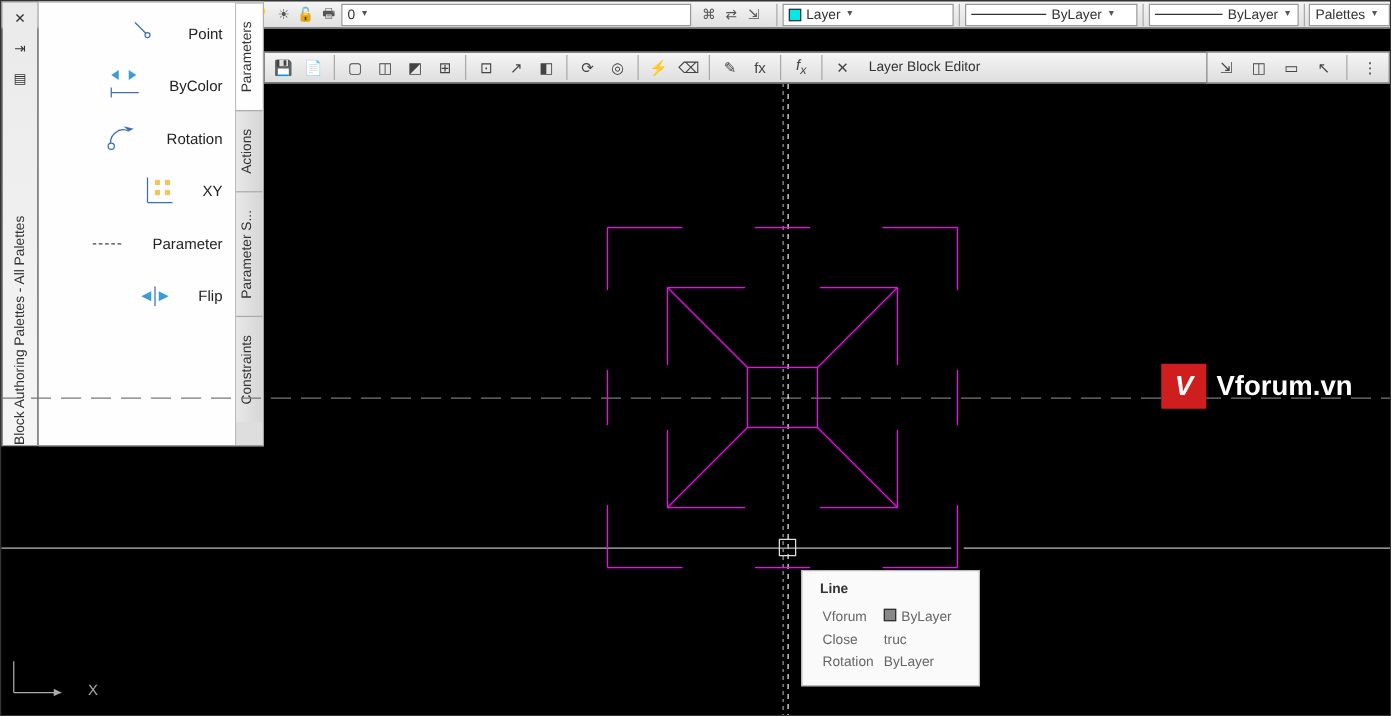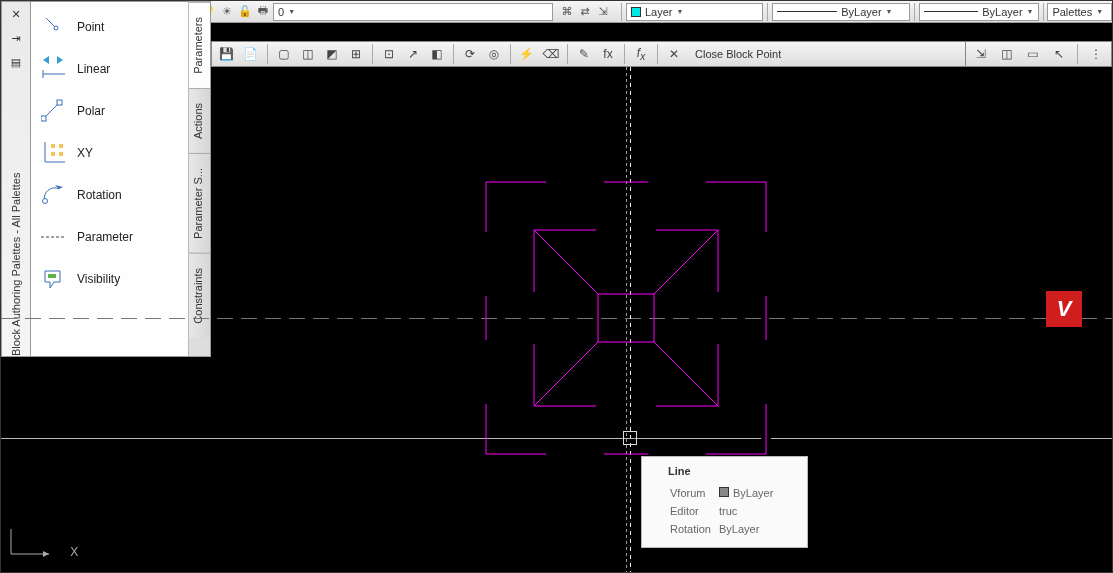--- a/index.html
+++ b/index.html
@@ -128,22 +128,23 @@
   display:flex;
 }
 .palette-list {
   flex:1;
   padding:4px 0;
 }
 .pal-item {
   display:flex; align-items:center;
   height: 42px;
   padding: 0 10px;
-  gap: 12px;
+  gap: 24px;
   cursor:pointer;
+  justify-content:flex-end;
 }
 .pal-icon { width:24px; height:24px; display:flex;align-items:center;justify-content:center; font-size:16px; }
 .pal-label { font-size:12px; color:#222; }
 
 .palette-tabs {
   width: 22px;
   background: linear-gradient(#eee,#ddd);
   border-left:1px solid #bbb;
   display:flex; flex-direction:column;
 }
@@ -190,21 +191,21 @@
 
 
 .mag { stroke:#ff00ff; stroke-width:1; fill:none; }
 .svg-layer { position:absolute; top:0; left:0; pointer-events:none; }
 
 
 .tooltip {
   position:absolute;
   background:#fafafa;
   border:1px solid #bbb;
-  padding:8px 26px;
+  padding:8px 14px;
   font-size:11px;
   color:#666;
   min-width:140px;
 }
 .tooltip .tt-title { font-weight:bold; color:#333; margin-bottom:6px; }
 .tooltip table td { padding:2px 6px 2px 0; }
 
 
 .watermark {
   position:absolute;
@@ -280,21 +281,21 @@
   <span class="tb-btn">⌫</span>
   <span class="tb-sep"></span>
   <span class="tb-btn">✎</span>
   <span class="tb-btn">fx</span>
   <span class="tb-sep"></span>
   <span class="tb-btn">
       <i>f<sub>x</sub></i>
     </span>
   <span class="tb-sep"></span>
   <span class="tb-btn">✕</span>
-  <span class="close-block">Close Block Point</span>
+  <span class="close-block">Layer Block Editor</span>
 </div>
 
 <div class="toolbar2-right">
   <span class="tb-btn">⇲</span>
   <span class="tb-btn">◫</span>
   <span class="tb-btn">▭</span>
   <span class="tb-btn">↖</span>
   <span class="tb-sep"></span>
   <span class="tb-btn">⋮</span>
 </div>
@@ -320,71 +321,62 @@
       <div class="pal-item">
         <span class="pal-icon">
             <svg width="28" height="26">
               <polygon points="2,4 8,0 8,8" fill="#3a9dd8"></polygon>
               <polygon points="22,4 16,0 16,8" fill="#3a9dd8"></polygon>
               <line x1="2" y1="18" x2="26" y2="18" stroke="#3a6fb7"></line>
               <line x1="2" y1="14" x2="2" y2="22" stroke="#3a6fb7"></line>
               <line x1="26" y1="14" x2="26" y2="22" stroke="#3a6fb7"></line>
             </svg>
           </span>
-        <span class="pal-label">Linear</span>
-      </div>
-      <div class="pal-item">
-        <span class="pal-icon">
-            <svg width="26" height="26">
-              <line x1="3" y1="20" x2="18" y2="5" stroke="#3a6fb7"></line>
-              <rect x="0" y="18" width="5" height="5" fill="#fff" stroke="#3a6fb7"></rect>
-              <rect x="16" y="2" width="5" height="5" fill="#fff" stroke="#3a6fb7"></rect>
-            </svg>
-          </span>
-        <span class="pal-label">Polar</span>
+        <span class="pal-label">ByColor</span>
+      </div>
+      <div class="pal-item">
+        <span class="pal-icon">
+            <svg width="24" height="24">
+              <path d="M4,18 A10,10 0 0 1 18,6" stroke="#3a6fb7" fill="none"></path>
+              <polygon points="18,6 14,2 22,4" fill="#3a6fb7"></polygon>
+              <circle cx="4" cy="18" r="2.5" fill="#fff" stroke="#3a6fb7"></circle>
+            </svg>
+          </span>
+        <span class="pal-label">Rotation</span>
       </div>
       <div class="pal-item">
         <span class="pal-icon">
             <svg width="28" height="26">
               <line x1="4" y1="2" x2="4" y2="22" stroke="#3a6fb7"></line>
               <line x1="4" y1="22" x2="26" y2="22" stroke="#3a6fb7"></line>
               <rect x="10" y="4" width="4" height="4" fill="#f6c55a"></rect>
               <rect x="18" y="4" width="4" height="4" fill="#f6c55a"></rect>
               <rect x="10" y="12" width="4" height="4" fill="#f6c55a"></rect>
               <rect x="18" y="12" width="4" height="4" fill="#f6c55a"></rect>
             </svg>
           </span>
         <span class="pal-label">XY</span>
       </div>
       <div class="pal-item">
         <span class="pal-icon">
-            <svg width="24" height="24">
-              <path d="M4,18 A10,10 0 0 1 18,6" stroke="#3a6fb7" fill="none"></path>
-              <polygon points="18,6 14,2 22,4" fill="#3a6fb7"></polygon>
-              <circle cx="4" cy="18" r="2.5" fill="#fff" stroke="#3a6fb7"></circle>
-            </svg>
-          </span>
-        <span class="pal-label">Rotation</span>
-      </div>
-      <div class="pal-item">
-        <span class="pal-icon">
             <svg width="26" height="10">
               <line x1="0" y1="5" x2="26" y2="5" stroke="#444" stroke-dasharray="3 2"></line>
             </svg>
           </span>
         <span class="pal-label">Parameter</span>
       </div>
       <div class="pal-item">
         <span class="pal-icon">
-            <svg width="22" height="22">
-              <polygon points="3,3 18,3 18,14 12,14 8,20 8,14 3,14" fill="#fff" stroke="#3a6fb7"></polygon>
-              <rect x="6" y="6" width="8" height="4" fill="#5fb447"></rect>
-            </svg>
-          </span>
-        <span class="pal-label">Visibility</span>
+            <svg width="26" height="16">
+              <line x1="13" y1="0" x2="13" y2="16" stroke="#3a6fb7"></line>
+              <polygon points="2,8 10,4 10,12" fill="#3a9dd8"></polygon>
+              <polygon points="24,8 16,4 16,12" fill="#3a9dd8"></polygon>
+            </svg>
+          </span>
+        <span class="pal-label">Flip</span>
       </div>
     </div>
     <div class="palette-tabs">
       <div class="vtab active">Parameters</div>
       <div class="vtab">Actions</div>
       <div class="vtab">Parameter S...</div>
       <div class="vtab">Constraints</div>
     </div>
   </div>
 </div>
@@ -427,21 +419,21 @@
 
 <div class="tooltip" style="left:640px; top:455px;">
   <div class="tt-title">Line</div>
   <table>
     <tbody>
         <tr>
       <td>Vforum</td>
       <td><span class="swatch gray"></span><span>ByLayer</span></td>
     </tr>
     <tr>
-      <td>Editor</td>
+      <td>Close</td>
       <td>truc</td>
     </tr>
     <tr>
       <td>Rotation</td>
       <td>ByLayer</td>
     </tr>
   </tbody>
     </table>
 </div>
 
@@ -449,13 +441,14 @@
   <svg width="52" height="30" style="overflow:visible">
     <line x1="0" y1="25" x2="38" y2="25" stroke="#aaa"></line>
     <polygon points="38,25 32,22 32,28" fill="#aaa"></polygon>
     <line x1="0" y1="25" x2="0" y2="0" stroke="#aaa"></line>
   </svg>
   <span style="position:relative; top:-3px; left:4px;">X</span>
 </div>
 
 <div class="watermark">
   <div class="wm-badge">V</div>
+  <div class="wm-text">Vforum.vn</div>
 </div>
 
 </body></html>

